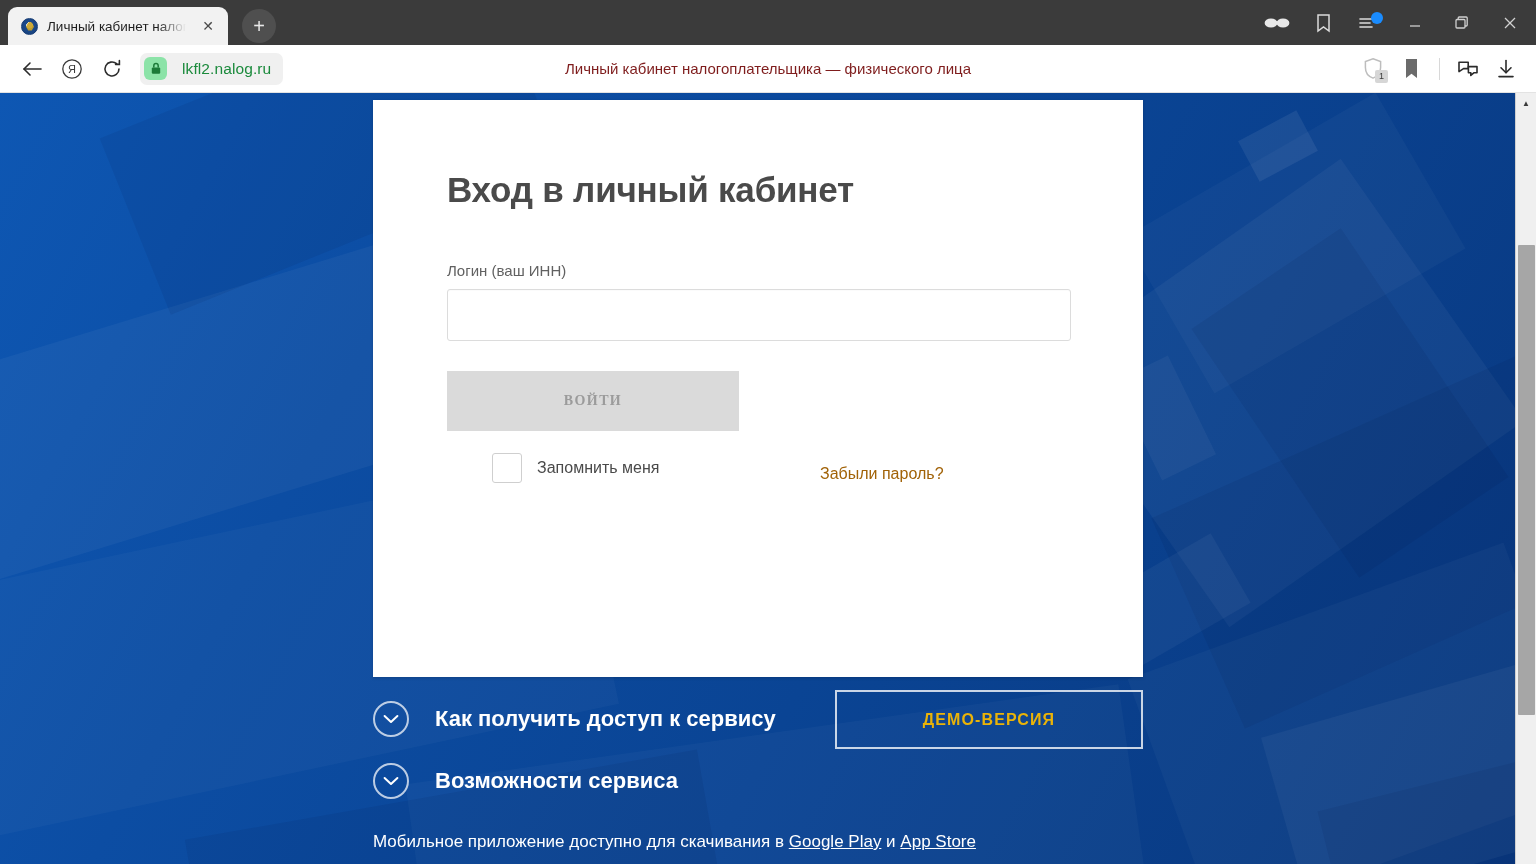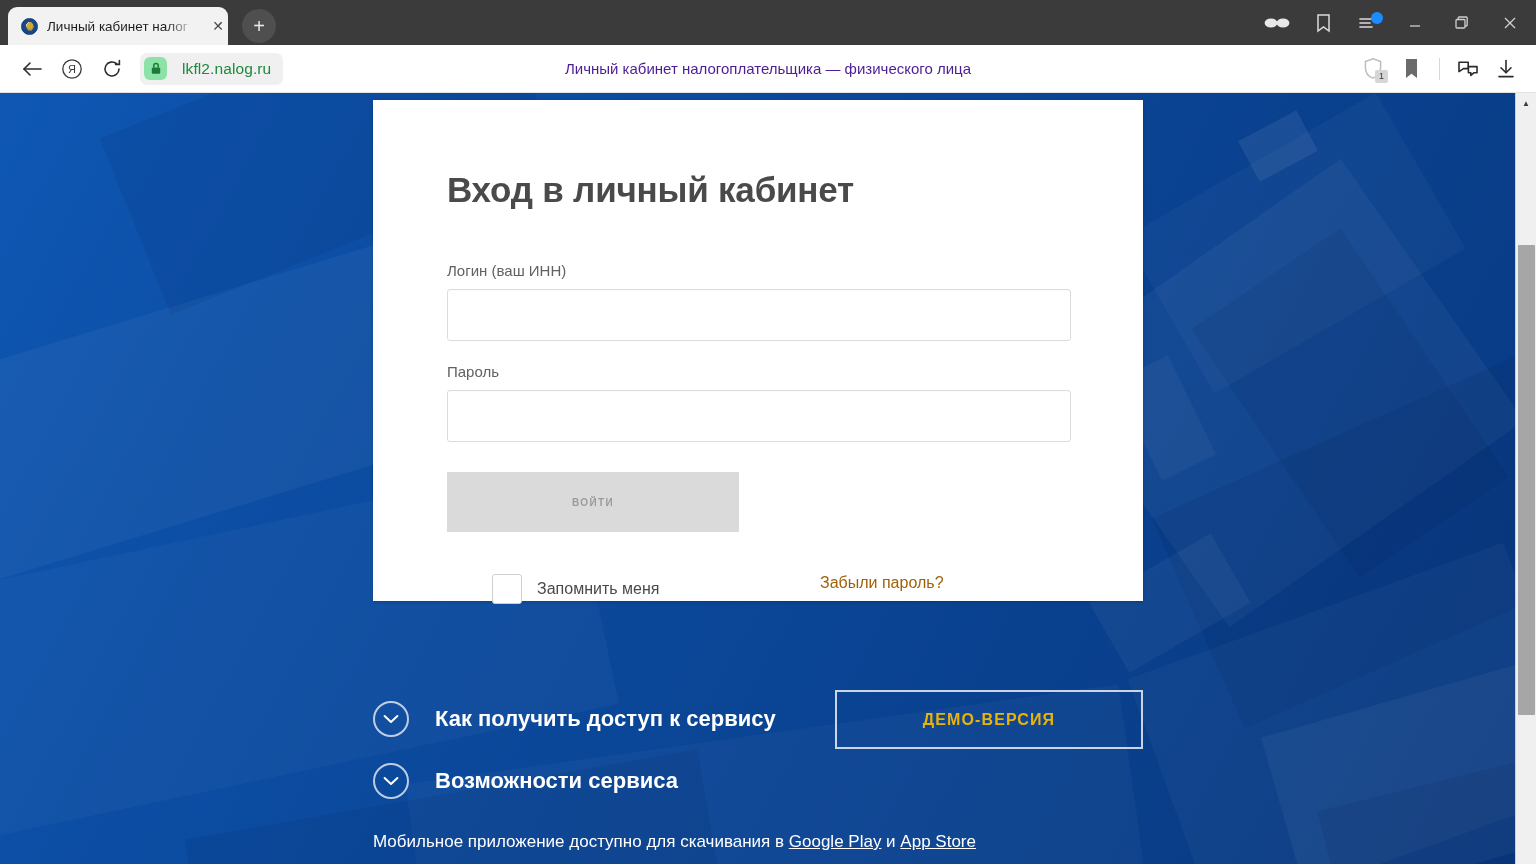--- a/index.html
+++ b/index.html
@@ -31,21 +31,21 @@
   }
 
   .tab {
     margin-left: 8px;
     width: 220px;
     height: 38px;
     background: #f2f2f2;
     border-radius: 9px 9px 0 0;
     display: flex;
     align-items: center;
-    padding: 0 0 0 13px;
+    padding: 0 10px 0 13px;
     gap: 9px;
     position: relative;
   }
 
   .favicon {
     width: 17px; height: 17px;
     border-radius: 50%;
     background: radial-gradient(circle at 50% 42%, #ffffff 0%, #ffffff 26%, #1b4a8c 30%, #163f7a 100%);
     border: 1px solid #153b73;
     flex: 0 0 17px;
@@ -152,21 +152,21 @@
     color: #1b8a3c;
     letter-spacing: .1px;
     white-space: nowrap;
   }
 
   .page-title-bar {
     position: absolute;
     left: 0; right: 0;
     text-align: center;
     font-size: 15px;
-    color: #4c1d95;
+    color: #7f1d1d;
     pointer-events: none;
   }
 
   .tb-right {
     margin-left: auto;
     display: flex;
     align-items: center;
     gap: 2px;
     z-index: 2;
   }
@@ -235,21 +235,21 @@
     background: #a6a6a6;
     border-radius: 1px;
   }
 
   
   .card {
     position: absolute;
     left: 373px;
     top: 7px;
     width: 770px;
-    height: 501px;
+    height: 577px;
     background: #ffffff;
     box-shadow: 0 1px 3px rgba(0,0,0,0.18);
   }
 
   .card-inner { padding: 70px 74px 0 74px; }
 
   .card-heading {
     font-size: 35px;
     font-weight: 700;
     color: #4a4a4a;
@@ -283,45 +283,45 @@
     align-items: flex-start;
     margin-top: 30px;
   }
 
   .btn-login {
     width: 292px;
     height: 60px;
     background: #dadada;
     border: none;
     color: #9b9b9b;
-    font-size: 10px;
+    font-size: 14px;
     font-weight: 700;
     letter-spacing: 1.4px;
     text-transform: uppercase;
-    font-family: Liberation Sans, sans-serif;
+    font-family: Liberation Serif, serif;
   }
 
   .alt-links {
     margin-left: 36px;
     padding-top: 6px;
     display: flex;
     flex-direction: column;
     gap: 14px;
   }
   .alt-link {
     font-size: 17px;
     color: #2f8fd4;
     text-decoration: none;
     white-space: nowrap;
   }
 
   .bottom-row {
     display: flex;
-    align-items: flex-start;
-    margin-top: 42px;
+    align-items: flex-end;
+    margin-top: 22px;
     padding-left: 45px;
   }
   .check-wrap {
     display: flex;
     align-items: center;
     gap: 15px;
     width: 292px;
   }
   .checkbox {
     width: 30px; height: 30px;
@@ -529,24 +529,20 @@
 
     <div class="card">
       <div class="card-inner">
         <div class="card-heading">Вход в личный кабинет</div>
 
         <div class="field">
           <div class="field-label">Логин (ваш ИНН)</div>
           <input class="field-input" type="text" placeholder="" style="">
         </div>
 
-        <div class="field">
-          <div class="field-label">Пароль</div>
-          <input class="field-input" type="password" placeholder="" style="">
-        </div>
 
         <div class="action-row">
           <button class="btn-login">ВОЙТИ</button>
         </div>
 
         <div class="bottom-row">
           <div class="check-wrap">
             <span class="checkbox"></span>
             <span class="check-label">Запомнить меня</span>
           </div>

